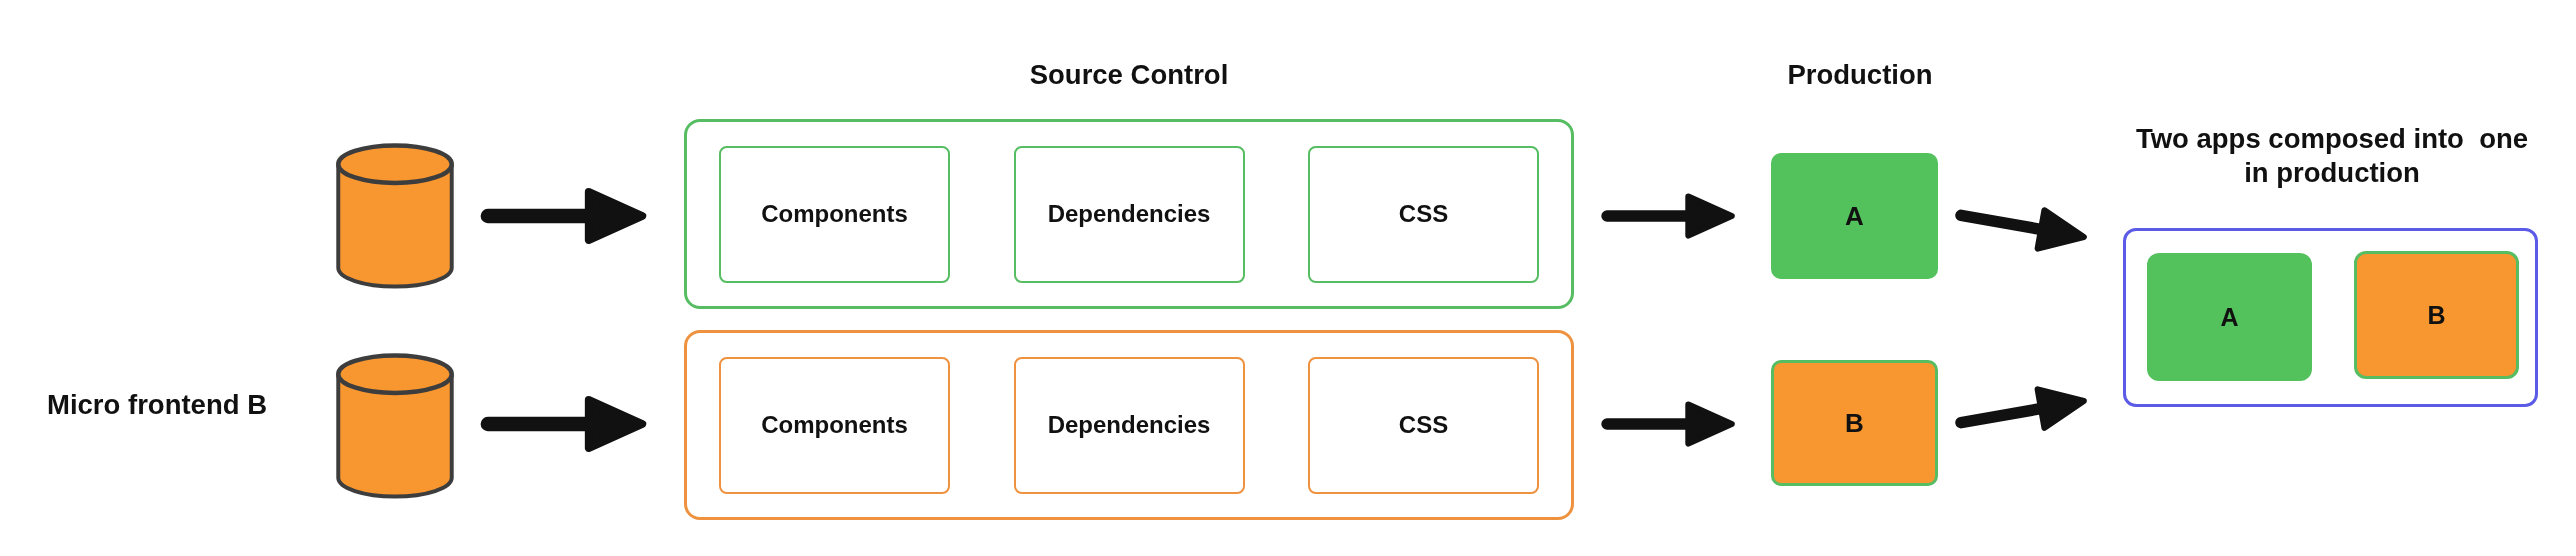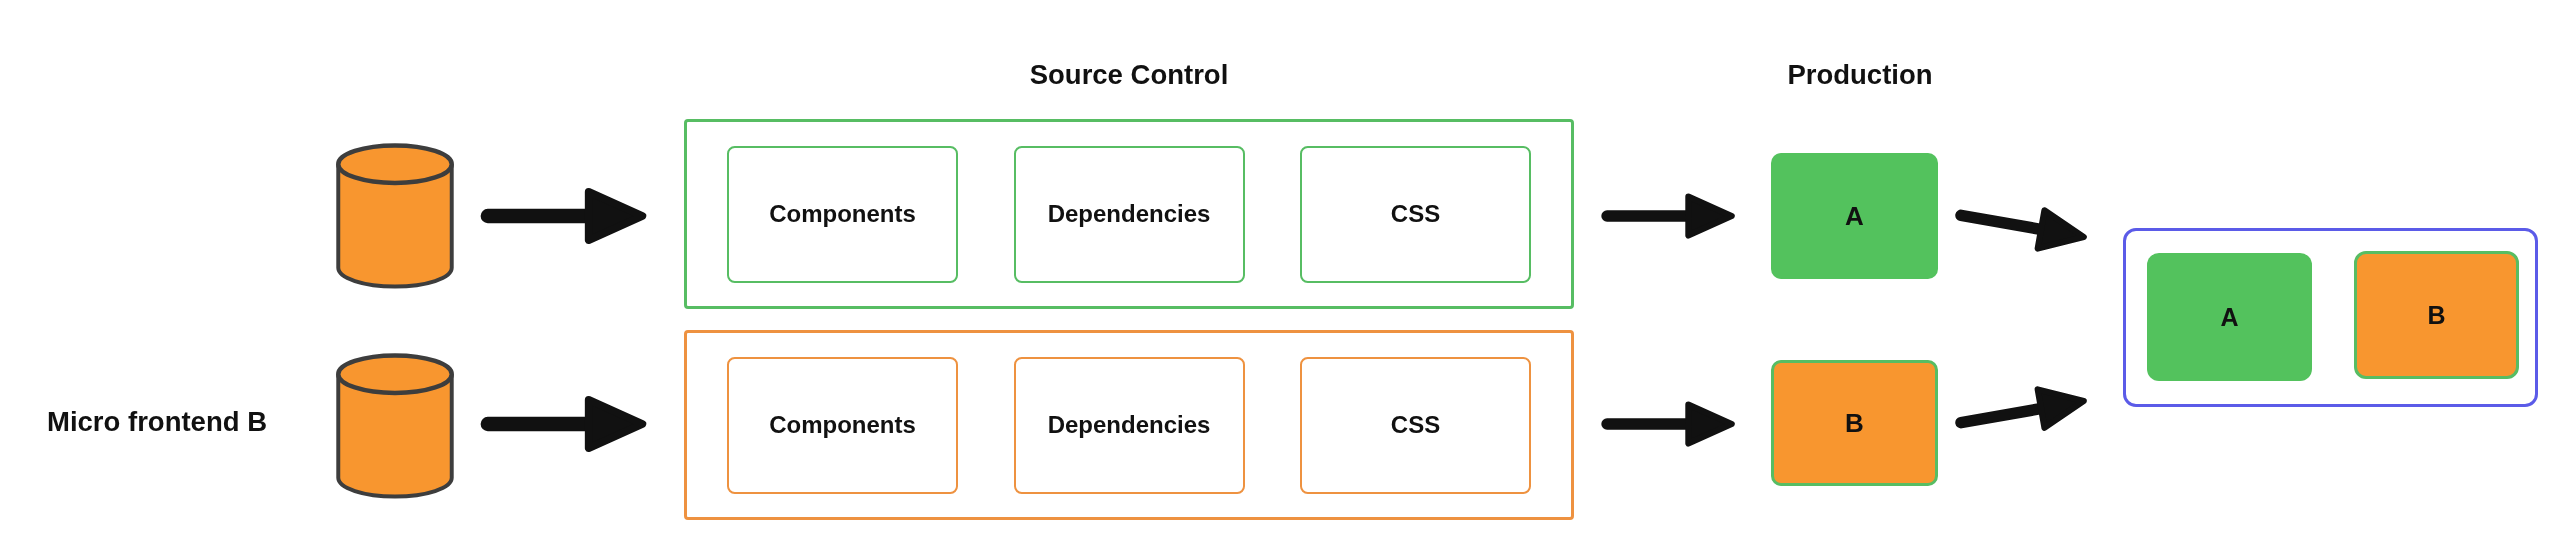--- a/index.html
+++ b/index.html
@@ -17,23 +17,23 @@
     font-size:27.5px;font-weight:bold;line-height:33px;white-space:nowrap;
   }
   .section-title{
     font-size:27.5px;font-weight:bold;text-align:center;line-height:33px;white-space:nowrap;
   }
 
   
   .sc-container{
     box-sizing:border-box;
     width:890px;height:190px;
-    border-radius:4px;background:#fff;
+    border-radius:16px;background:#fff;
     display:flex;justify-content:space-between;align-items:center;
-    padding:0 40px;
+    padding:0 32px;
   }
   .sc-green{border:3.8px solid var(--green-border);}
   .sc-orange{border:3.8px solid var(--orange-border);}
   .sc-box{
     box-sizing:border-box;
     width:231px;height:137px;border-radius:7.7px;background:#fff;
     display:flex;align-items:center;justify-content:center;
     font-size:24px;font-weight:bold;
   }
   .sc-green .sc-box{border:2.7px solid var(--green-border);}
@@ -104,21 +104,21 @@
     <polygon points="200,16 298,60 200,104" style="fill:var(--arrow-black);stroke:var(--arrow-black);stroke-width:14;stroke-linejoin:round;"></polygon>
   </svg>
 
   <div class="abs prod-box prod-a" style="left:1771px;top:153px;">A</div>
 
   <svg class="abs arrow rot-down" style="left:1953px;top:193px;" width="137" height="66" viewBox="0 0 310 120">
     <line x1="16" y1="60" x2="205" y2="60" style="stroke:var(--arrow-black);stroke-width:26;stroke-linecap:round;"></line>
     <polygon points="200,16 298,60 200,104" style="fill:var(--arrow-black);stroke:var(--arrow-black);stroke-width:14;stroke-linejoin:round;"></polygon>
   </svg>
 
-  <div class="abs row-label" style="left:47px;top:405px;">Micro frontend B</div>
+  <div class="abs row-label" style="left:47px;top:388px;">Micro frontend B</div>
 
   <svg class="abs" style="left:329px;top:352px;" width="132" height="148" viewBox="0 0 250 300">
     <path d="M10 45 L10 255 A115 38 0 0 0 240 255 L240 45" style="fill:var(--orange-fill);stroke:var(--cylinder-stroke);stroke-width:8;stroke-linejoin:round;"></path>
     <ellipse cx="125" cy="45" rx="115" ry="38" style="fill:var(--orange-fill);stroke:var(--cylinder-stroke);stroke-width:9;"></ellipse>
   </svg>
 
   <svg class="abs arrow" style="left:479px;top:391px;" width="170" height="66" viewBox="0 0 310 120">
     <line x1="16" y1="60" x2="205" y2="60" style="stroke:var(--arrow-black);stroke-width:26;stroke-linecap:round;"></line>
     <polygon points="200,16 298,60 200,104" style="fill:var(--arrow-black);stroke:var(--arrow-black);stroke-width:14;stroke-linejoin:round;"></polygon>
   </svg>
@@ -134,20 +134,24 @@
     <polygon points="200,16 298,60 200,104" style="fill:var(--arrow-black);stroke:var(--arrow-black);stroke-width:14;stroke-linejoin:round;"></polygon>
   </svg>
 
   <div class="abs prod-box prod-b" style="left:1771px;top:360px;">B</div>
 
   <svg class="abs arrow rot-up" style="left:1953px;top:379px;" width="137" height="66" viewBox="0 0 310 120">
     <line x1="16" y1="60" x2="205" y2="60" style="stroke:var(--arrow-black);stroke-width:26;stroke-linecap:round;"></line>
     <polygon points="200,16 298,60 200,104" style="fill:var(--arrow-black);stroke:var(--arrow-black);stroke-width:14;stroke-linejoin:round;"></polygon>
   </svg>
 
+  <div class="abs composed-title" style="left:2123px;top:122px;">
+    <span>Two apps composed into  one</span>
+    <span>in production</span>
+  </div>
 
   <div class="abs composed-box" style="left:2123px;top:228px;">
     <div class="comp-app comp-a">A</div>
     <div class="comp-app comp-b">B</div>
   </div>
 
 </div>
 
 
 </body></html>

